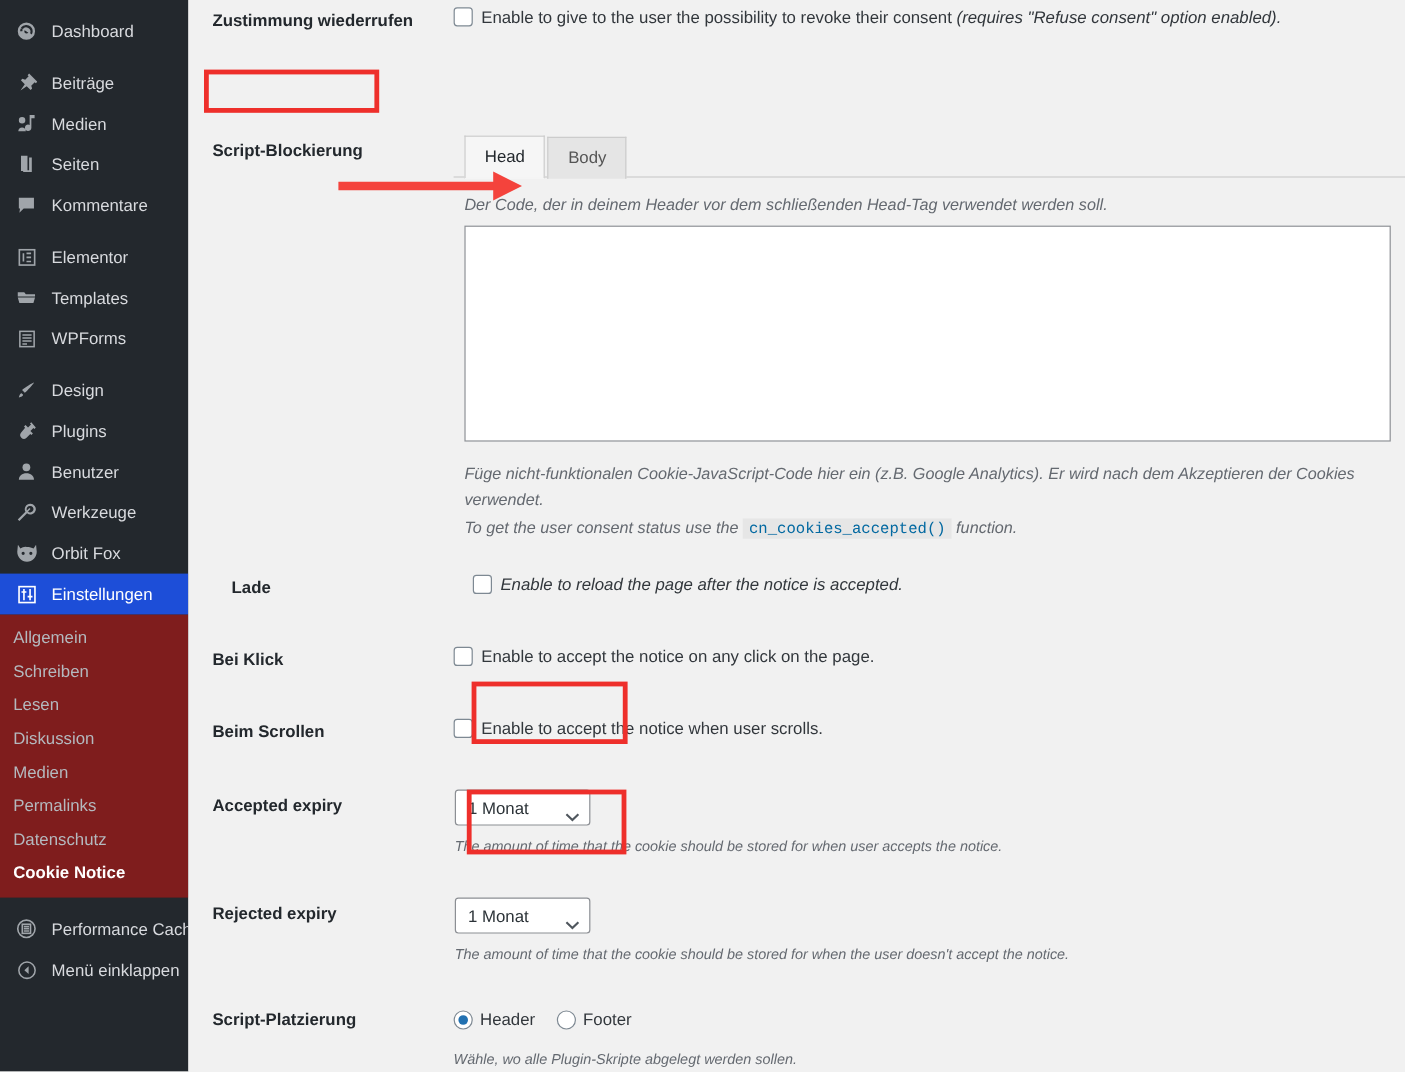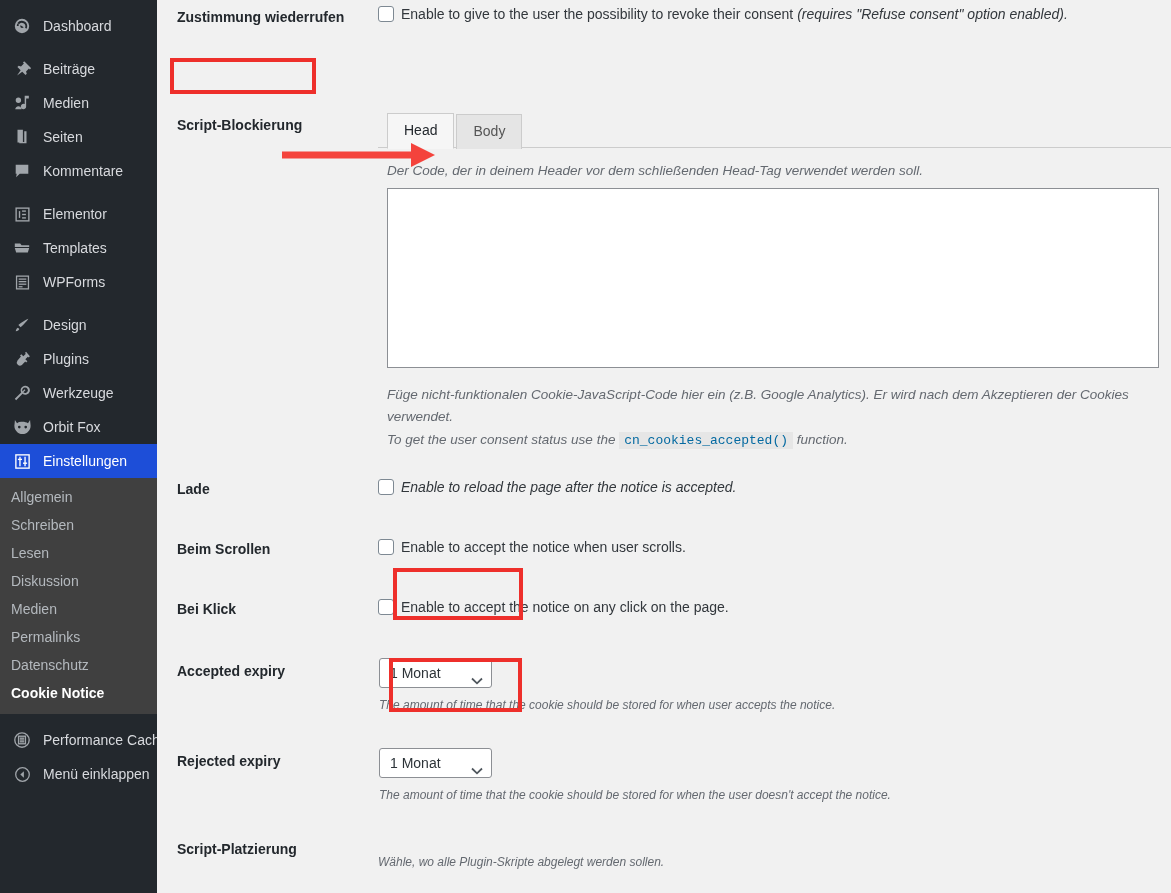--- a/index.html
+++ b/index.html
@@ -62,21 +62,21 @@
     content: "";
     position: absolute;
     right: -8px;
     top: 50%;
     margin-top: -8px;
     border: 8px solid transparent;
     border-right-color: #f1f1f1;
   }
 
   .submenu {
-    background: #404040;
+    background: #7f1d1d;
     padding: 5px 0 7px 0;
   }
   .submenu .sub-item {
     display: block;
     padding: 6px 0 6px 11px;
     font-size: 14px;
     color: #b4b9be;
     cursor: pointer;
     white-space: nowrap;
   }
@@ -384,20 +384,29 @@
       <span class="mi-icon">
         <svg width="18" height="18" viewBox="0 0 20 20" fill="currentColor">
             <path d="M14.5 2l-1.2 1.2 1 1-2.8 2.8-2.3-2.3-1.4 1.4 1 1L5 11.8a3.5 3.5 0 004.9 4.9l3.7-3.8 1 1 1.4-1.4-2.3-2.3 2.8-2.8 1 1L18.7 7 14.5 2z"></path>
           </svg>
       </span>
       <span class="mi-label">Plugins</span>
     </div>
     <div class="menu-item">
       <span class="mi-icon">
         <svg width="18" height="18" viewBox="0 0 20 20" fill="currentColor">
+            <circle cx="10" cy="6" r="3.6"></circle>
+            <path d="M3 17.5c0-3.6 3.1-6 7-6s7 2.4 7 6z"></path>
+          </svg>
+      </span>
+      <span class="mi-label">Benutzer</span>
+    </div>
+    <div class="menu-item">
+      <span class="mi-icon">
+        <svg width="18" height="18" viewBox="0 0 20 20" fill="currentColor">
             <path d="M13.5 2a5 5 0 00-4.4 7.4L2 16.5 3.5 18l7.1-7.1A5 5 0 1013.5 2zm0 2a3 3 0 11-2 5.2l2.3-2.3-1-1-2.3 2.3A3 3 0 0113.5 4z"></path>
           </svg>
       </span>
       <span class="mi-label">Werkzeuge</span>
     </div>
     <div class="menu-item">
       <span class="mi-icon">
         <svg width="19" height="17" viewBox="0 0 20 18" fill="currentColor">
             <path d="M2 1l2.2 3.4A7.4 7.4 0 0110 3c2.2 0 4.3.6 5.8 1.4L18 1l.6 6.2C18.6 12 14.8 16 10 16S1.4 12 1.4 7.2zm4.6 6.2a1.4 1.4 0 100 2.8 1.4 1.4 0 000-2.8zm6.8 0a1.4 1.4 0 100 2.8 1.4 1.4 0 000-2.8z"></path>
           </svg>
@@ -483,46 +492,46 @@
       <textarea class="code-area" style=""></textarea>
       <div class="code-desc">
         <span>Füge nicht-funktionalen Cookie-JavaScript-Code hier ein (z.B. Google Analytics). Er wird nach dem Akzeptieren der Cookies verwendet.</span><br>
         <span>To get the user consent status use the</span>
         <code>cn_cookies_accepted()</code>
         <span>function.</span>
       </div>
     </div>
   </div>
 
-  <div class="row" style="height:60px;">
+  <div class="row" style="height:60px;margin-left:16px;">
     <div class="row-th" style="padding-top:8px;">Lade</div>
     <div class="row-td" style="padding-top:5px;font-style:italic;">
       <div class="cb-line">
         <span class="cb"></span>
         <span class="cb-label">Enable to reload the page after the notice is accepted.</span>
+      </div>
+    </div>
+  </div>
+
+  <div class="row" style="height:60px;">
+    <div class="row-th" style="padding-top:8px;">Bei Klick</div>
+    <div class="row-td" style="padding-top:5px;">
+      <div class="cb-line">
+        <span class="cb"></span>
+        <span class="cb-label">Enable to accept the notice on any click on the page.</span>
       </div>
     </div>
   </div>
 
   <div class="row" style="height:60px;">
     <div class="row-th" style="padding-top:8px;">Beim Scrollen</div>
     <div class="row-td" style="padding-top:5px;">
       <div class="cb-line">
         <span class="cb"></span>
         <span class="cb-label">Enable to accept the notice when user scrolls.</span>
-      </div>
-    </div>
-  </div>
-
-  <div class="row" style="height:60px;">
-    <div class="row-th" style="padding-top:8px;">Bei Klick</div>
-    <div class="row-td" style="padding-top:5px;">
-      <div class="cb-line">
-        <span class="cb"></span>
-        <span class="cb-label">Enable to accept the notice on any click on the page.</span>
       </div>
     </div>
   </div>
 
   <div class="row" style="height:90px;">
     <div class="row-th" style="padding-top:10px;">Accepted expiry</div>
     <div class="row-td" style="padding-top:6px;padding-left:1px;">
       <span class="select-wrap">
         <select class="wp-select">
           <option>1 Monat</option>
@@ -550,20 +559,26 @@
             </svg>
         </span>
       </span>
       <div class="desc">The amount of time that the cookie should be stored for when the user doesn't accept the notice.</div>
     </div>
   </div>
 
   <div class="row" style="height:90px;">
     <div class="row-th" style="padding-top:8px;">Script-Platzierung</div>
     <div class="row-td" style="padding-top:7px;">
+      <div class="radio-line">
+        <span class="radio checked"></span>
+        <span class="radio-label">Header</span>
+        <span class="radio"></span>
+        <span class="radio-label">Footer</span>
+      </div>
       <div class="desc" style="margin-top:14px;">Wähle, wo alle Plugin-Skripte abgelegt werden sollen.</div>
     </div>
   </div>
 
 </div>
 
 <div class="anno-box" style="left:170px; top:58px; width:146px; height:36px;"></div>
 
 <div class="anno-box" style="left:393px; top:568px; width:130px; height:52px;"></div>
 

